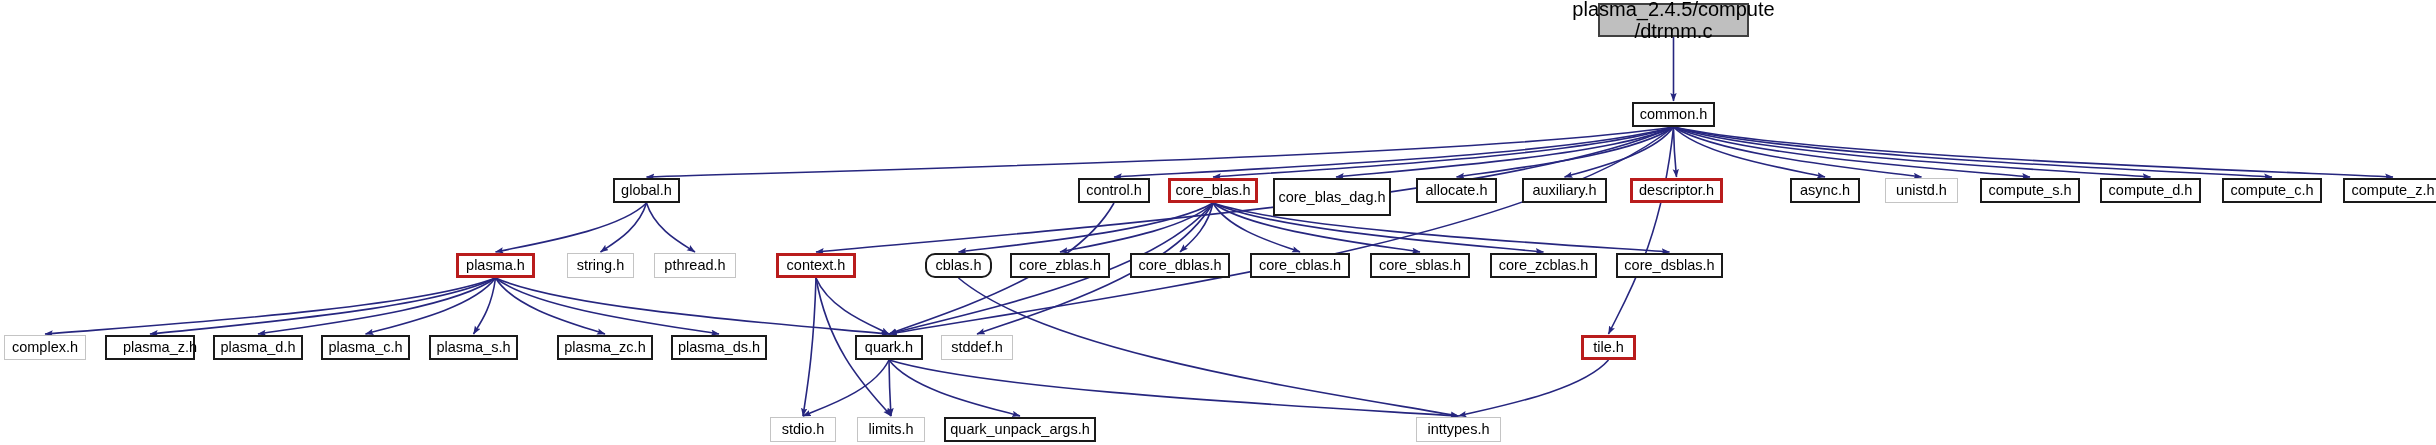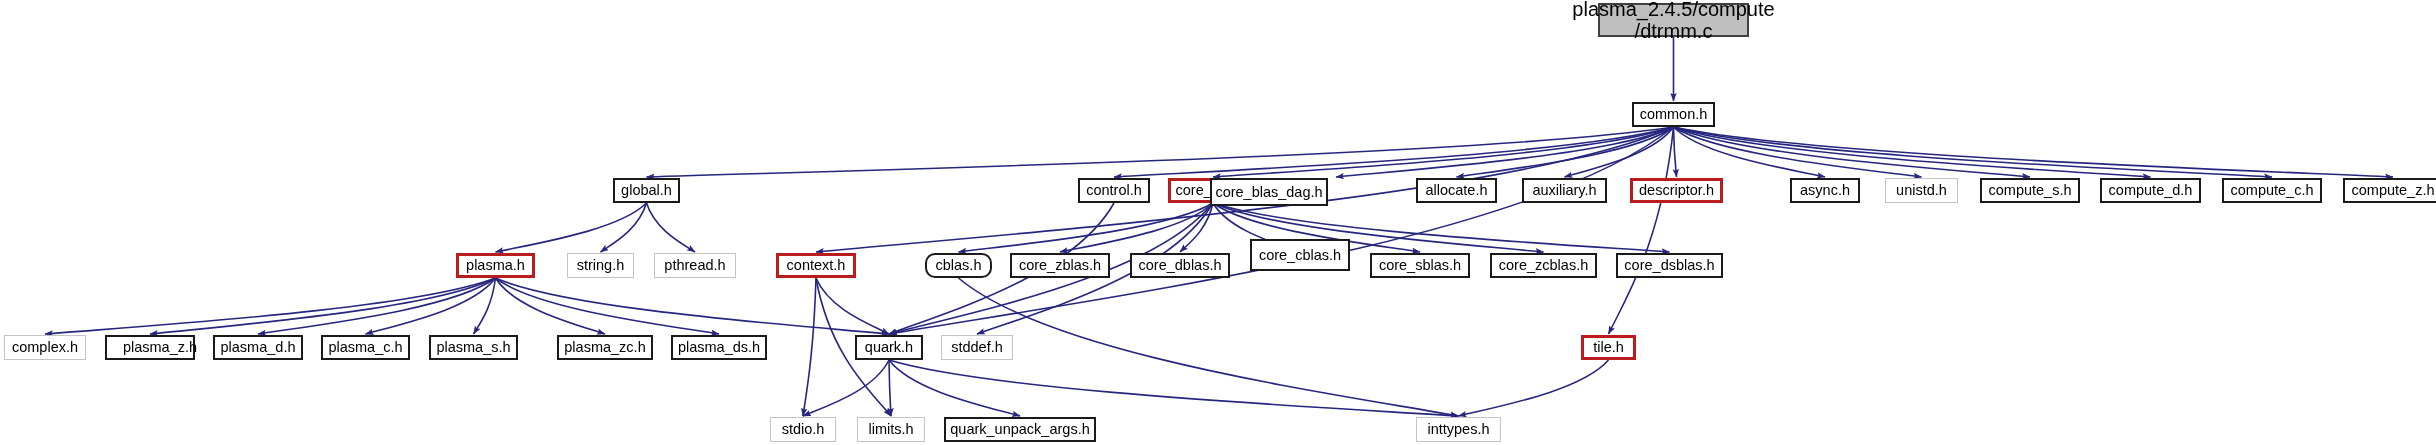--- a/index.html
+++ b/index.html
@@ -109,38 +109,38 @@
         <path d="M958.5,278 C1048.5,353.9 1318.5,391.16 1458.5,416" fill="none" stroke="#26267f" stroke-width="1.6" marker-end="url(#arrow)"></path>
       </g>
   </svg>
   <div id="node-layer">
       <div class="node root" style="left: 1598px; top: 3px; width: 151px; height: 34px;">plasma_2.4.5/compute
 /dtrmm.c</div>
       <div class="node hdr" style="left: 1632px; top: 102px; width: 83px; height: 25px;">common.h</div>
       <div class="node hdr" style="left: 613px; top: 178px; width: 67px; height: 25px;">global.h</div>
       <div class="node hdr" style="left: 1078px; top: 178px; width: 72px; height: 25px;">control.h</div>
       <div class="node mid" style="left: 1168px; top: 178px; width: 90px; height: 25px;">core_blas.h</div>
-      <div class="node hdr" style="left: 1210px; top: 178px; width: 118px; height: 28px; text-align: center;">core_blas_dag.h</div>
+      <div class="node hdr" style="left: 1273px; top: 178px; width: 118px; height: 38px; text-align: center;">core_blas_dag.h</div>
       <div class="node hdr" style="left: 1416px; top: 178px; width: 81px; height: 25px;">allocate.h</div>
       <div class="node hdr" style="left: 1522px; top: 178px; width: 85px; height: 25px;">auxiliary.h</div>
       <div class="node mid" style="left: 1630px; top: 178px; width: 93px; height: 25px;">descriptor.h</div>
       <div class="node hdr" style="left: 1790px; top: 178px; width: 70px; height: 25px;">async.h</div>
       <div class="node sys" style="left: 1885px; top: 178px; width: 73px; height: 25px;">unistd.h</div>
       <div class="node hdr" style="left: 1980px; top: 178px; width: 100px; height: 25px;">compute_s.h</div>
       <div class="node hdr" style="left: 2100px; top: 178px; width: 101px; height: 25px;">compute_d.h</div>
       <div class="node hdr" style="left: 2222px; top: 178px; width: 100px; height: 25px;">compute_c.h</div>
       <div class="node hdr" style="left: 2343px; top: 178px; width: 100px; height: 25px;">compute_z.h</div>
       <div class="node mid" style="left: 456px; top: 253px; width: 79px; height: 25px;">plasma.h</div>
       <div class="node sys" style="left: 567px; top: 253px; width: 67px; height: 25px;">string.h</div>
       <div class="node sys" style="left: 654px; top: 253px; width: 82px; height: 25px;">pthread.h</div>
       <div class="node mid" style="left: 776px; top: 253px; width: 80px; height: 25px;">context.h</div>
       <div class="node hdr" style="left: 925px; top: 253px; width: 67px; height: 25px; border-radius: 10px;">cblas.h</div>
       <div class="node hdr" style="left: 1010px; top: 253px; width: 100px; height: 25px;">core_zblas.h</div>
       <div class="node hdr" style="left: 1130px; top: 253px; width: 100px; height: 25px;">core_dblas.h</div>
-      <div class="node hdr" style="left: 1250px; top: 239px; width: 100px; height: 32px;">core_cblas.h</div>
+      <div class="node hdr" style="left: 1250px; top: 253px; width: 100px; height: 25px;">core_cblas.h</div>
       <div class="node hdr" style="left: 1370px; top: 253px; width: 100px; height: 25px;">core_sblas.h</div>
       <div class="node hdr" style="left: 1490px; top: 253px; width: 107px; height: 25px;">core_zcblas.h</div>
       <div class="node hdr" style="left: 1616px; top: 253px; width: 107px; height: 25px;">core_dsblas.h</div>
       <div class="node sys" style="left: 4px; top: 335px; width: 82px; height: 25px;">complex.h</div>
       <div class="node hdr" style="left: 105px; top: 335px; width: 90px; height: 25px; padding-left: 20px;">plasma_z.h</div>
       <div class="node hdr" style="left: 213px; top: 335px; width: 90px; height: 25px;">plasma_d.h</div>
       <div class="node hdr" style="left: 321px; top: 335px; width: 89px; height: 25px;">plasma_c.h</div>
       <div class="node hdr" style="left: 429px; top: 335px; width: 89px; height: 25px;">plasma_s.h</div>
       <div class="node hdr" style="left: 557px; top: 335px; width: 96px; height: 25px;">plasma_zc.h</div>
       <div class="node hdr" style="left: 671px; top: 335px; width: 96px; height: 25px;">plasma_ds.h</div>

